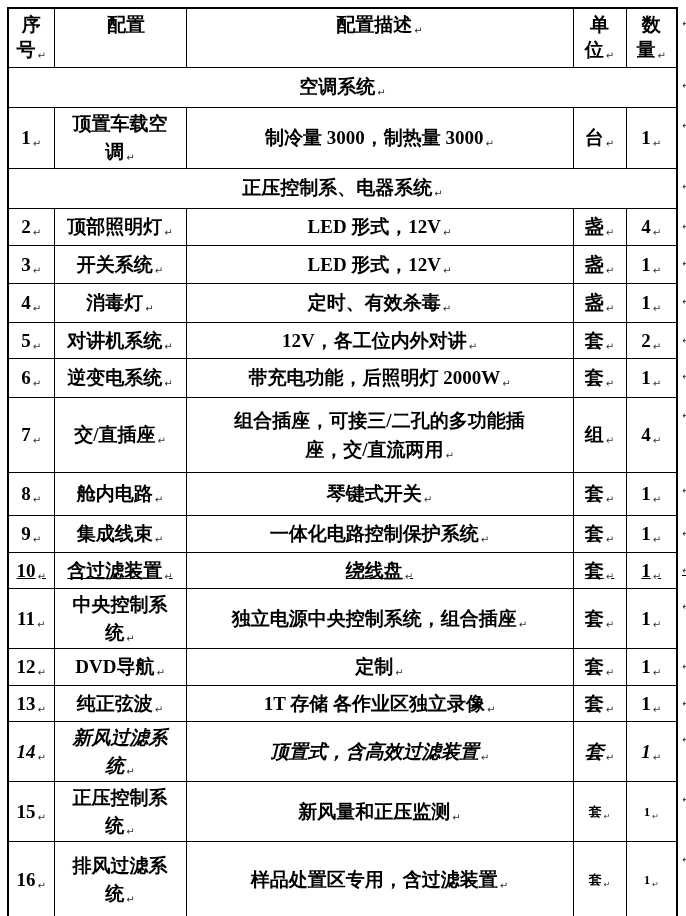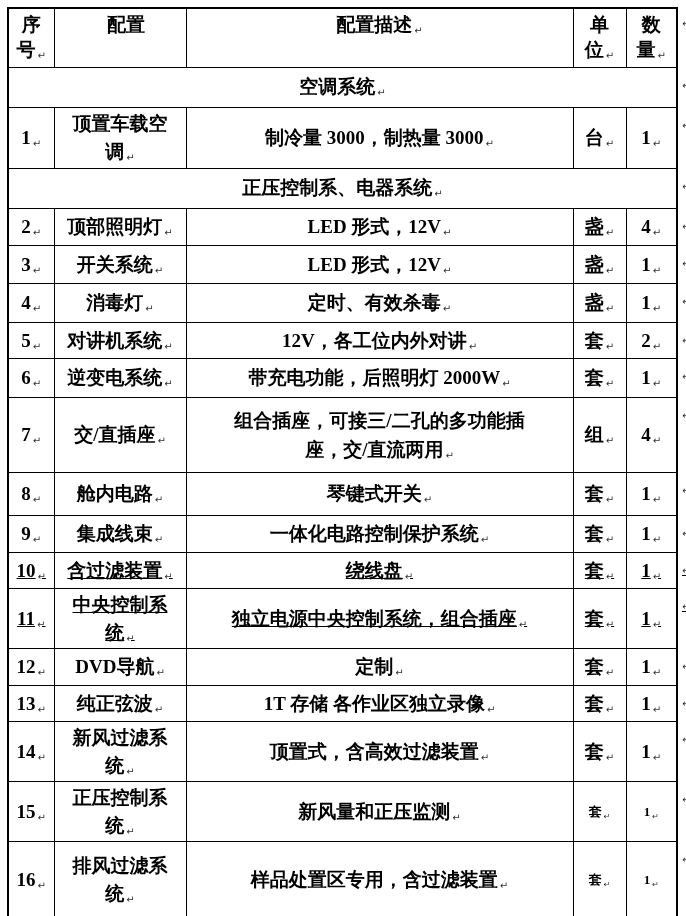--- a/index.html
+++ b/index.html
@@ -180,21 +180,21 @@
 
   <tr style="height: 36px; text-decoration: underline;">
     <td class="real c-no"><span class="txt">10</span><span class="pm">↵</span></td>
     <td class="real c-name"><span class="txt">含过滤装置</span><span class="pm">↵</span></td>
     <td class="real c-desc"><span class="txt">绕线盘</span><span class="pm">↵</span></td>
     <td class="real c-unit"><span class="txt">套</span><span class="pm">↵</span></td>
     <td class="real c-qty edge-r"><span class="txt">1</span><span class="pm">↵</span></td>
     <td class="ghost"><span class="pm">↵</span></td>
   </tr>
 
-  <tr style="height: 57px; text-decoration: underline;">
+  <tr style="height: 57px;">
     <td class="real c-no"><span class="txt">11</span><span class="pm">↵</span></td>
     <td class="real c-name"><span class="txt">中央控制系
 统</span><span class="pm">↵</span></td>
     <td class="real c-desc"><span class="txt">独立电源中央控制系统，组合插座</span><span class="pm">↵</span></td>
     <td class="real c-unit"><span class="txt">套</span><span class="pm">↵</span></td>
     <td class="real c-qty edge-r"><span class="txt">1</span><span class="pm">↵</span></td>
     <td class="ghost"><span class="pm">↵</span></td>
   </tr>
 
   <tr style="height: 37px;">
@@ -208,21 +208,21 @@
 
   <tr style="height: 36px;">
     <td class="real c-no"><span class="txt">13</span><span class="pm">↵</span></td>
     <td class="real c-name"><span class="txt">纯正弦波</span><span class="pm">↵</span></td>
     <td class="real c-desc"><span class="txt">1T 存储 各作业区独立录像</span><span class="pm">↵</span></td>
     <td class="real c-unit"><span class="txt">套</span><span class="pm">↵</span></td>
     <td class="real c-qty edge-r"><span class="txt">1</span><span class="pm">↵</span></td>
     <td class="ghost"><span class="pm">↵</span></td>
   </tr>
 
-  <tr style="height: 59px;">
+  <tr style="height: 59px; font-style: italic;">
     <td class="real c-no"><span class="txt">14</span><span class="pm">↵</span></td>
     <td class="real c-name"><span class="txt">新风过滤系
 统</span><span class="pm">↵</span></td>
     <td class="real c-desc"><span class="txt">顶置式，含高效过滤装置</span><span class="pm">↵</span></td>
     <td class="real c-unit"><span class="txt">套</span><span class="pm">↵</span></td>
     <td class="real c-qty edge-r"><span class="txt">1</span><span class="pm">↵</span></td>
     <td class="ghost"><span class="pm">↵</span></td>
   </tr>
 
   <tr style="height: 58px;">

